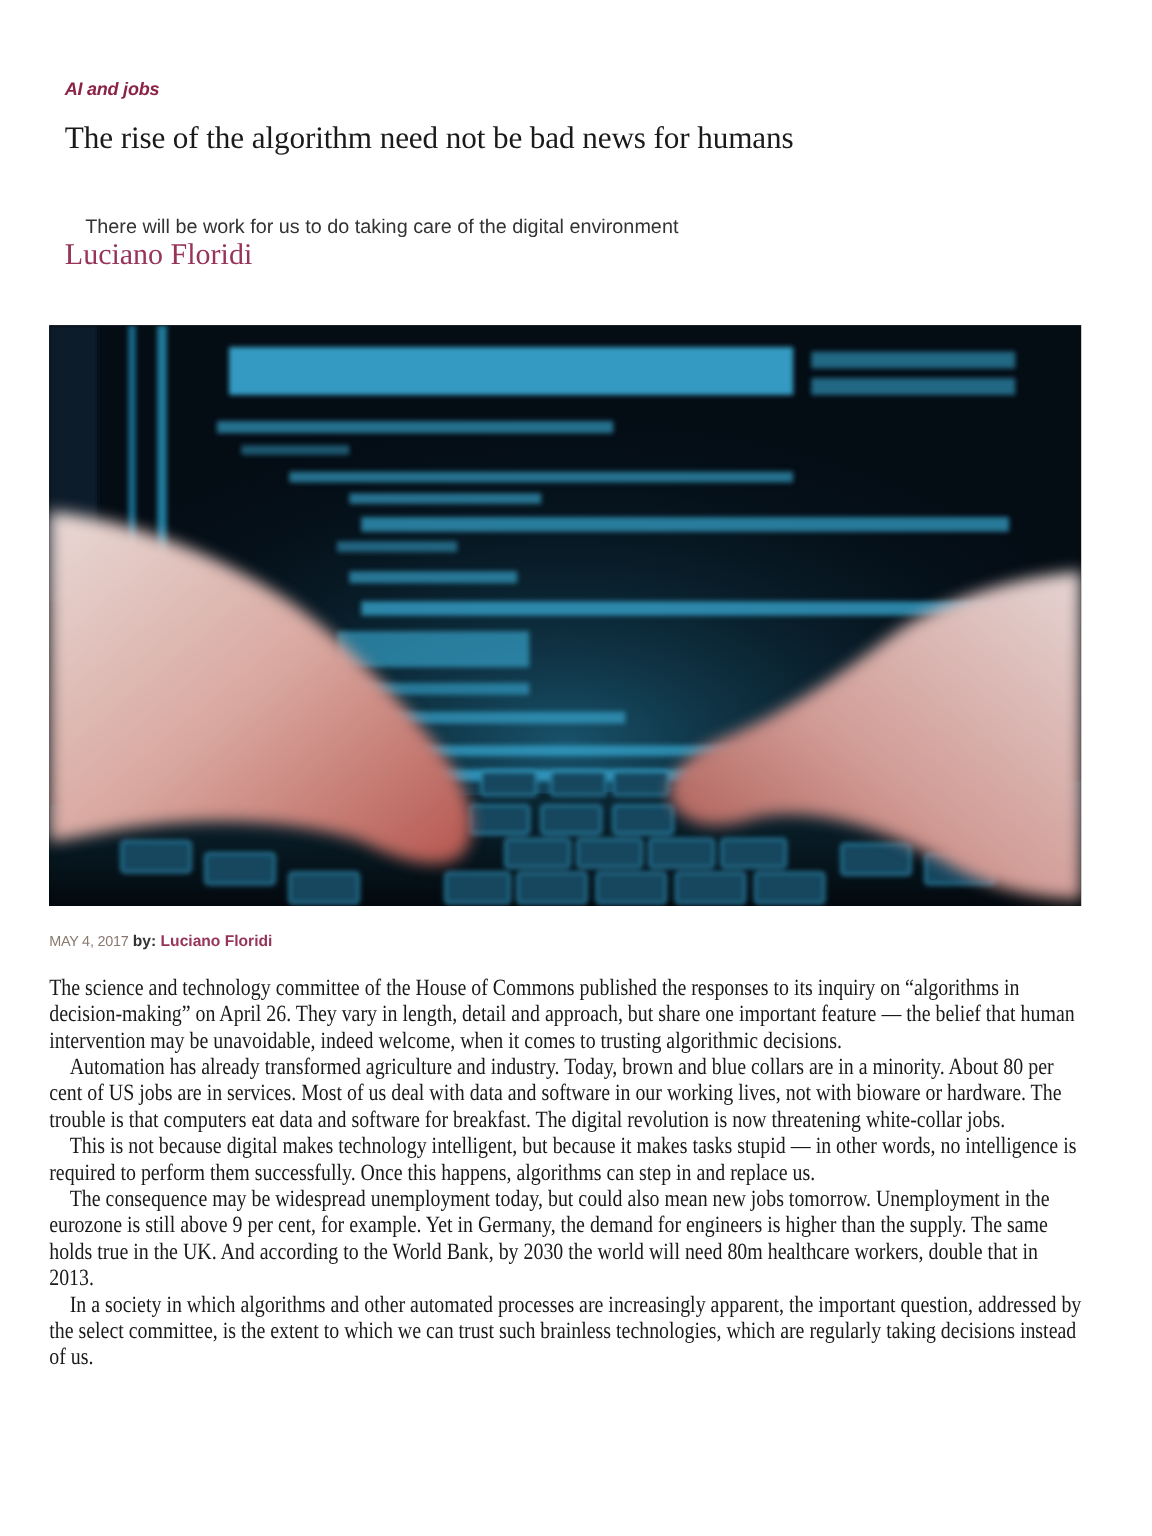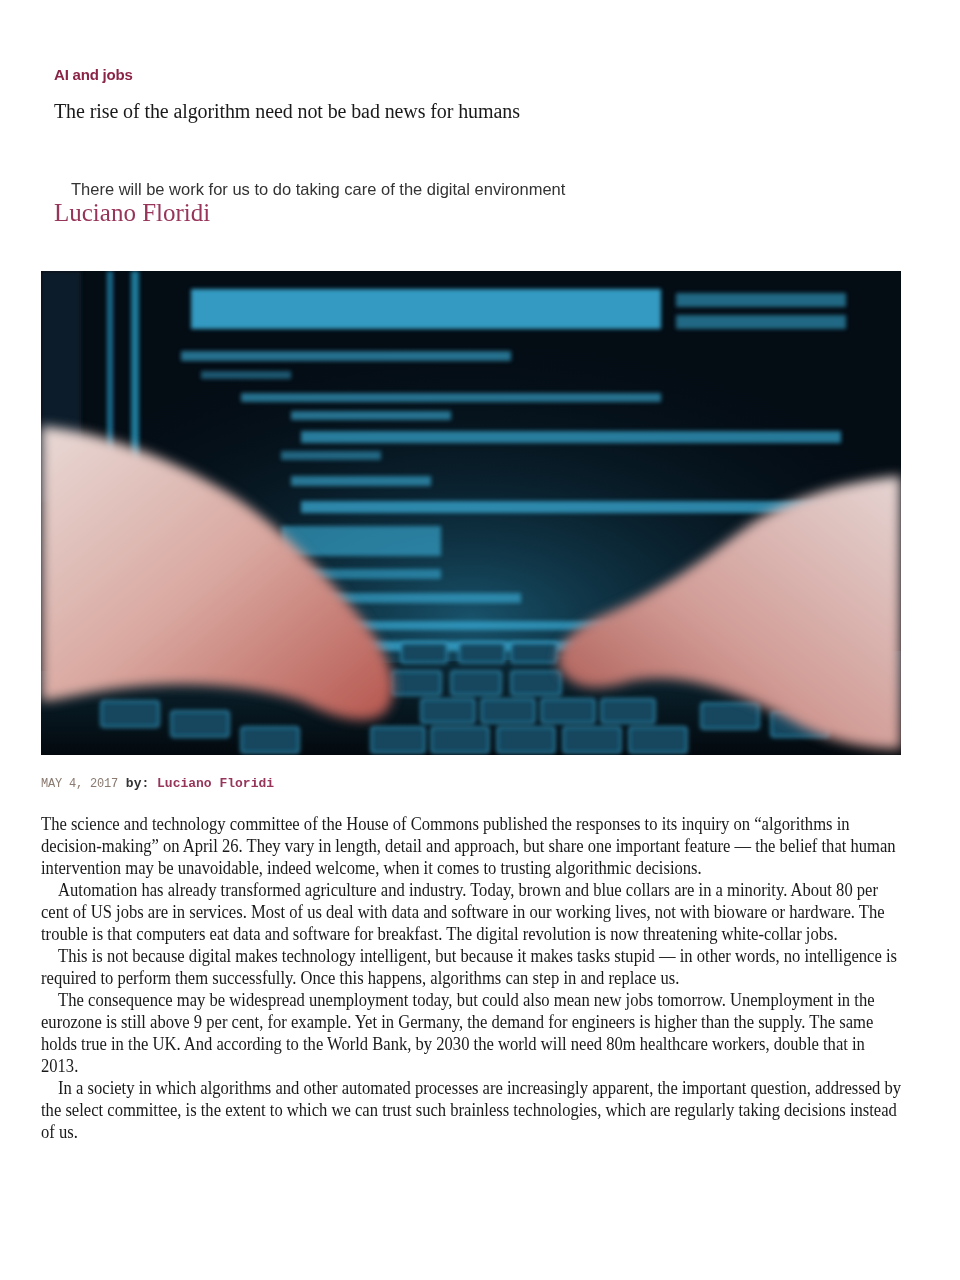--- a/index.html
+++ b/index.html
@@ -1,43 +1,44 @@
 <!DOCTYPE html>
 <html><head>
   <meta charset="utf-8">
   <style>
     html, body { margin: 0; padding: 0; background: #ffffff; }
     body { width: 960px; height: 1280px; position: relative; overflow: hidden; }
     .section-label {
       position: absolute; left: 54px; top: 66px;
       font-family: "Liberation Sans", sans-serif; font-size: 15px; font-weight: bold;
       letter-spacing: -0.2px;
+      font-style: italic;
     }
     .headline {
       position: absolute; left: 54px; top: 100px; margin: 0;
-      font-family: "Liberation Serif", serif; font-weight: normal; font-size: 20px;
+      font-family: "Liberation Serif", serif; font-weight: normal; font-size: 26px;
       color: #1a1a1a; letter-spacing: -0.1px; white-space: nowrap;
     }
     .standfirst {
       position: absolute; left: 54px; top: 163px; margin: 17px;
       font-family: "Liberation Sans", sans-serif; font-size: 16.5px; color: #333333;
       white-space: nowrap;
     }
     .byline-name {
       position: absolute; left: 54px; top: 199px;
       font-family: "Liberation Serif", serif; font-size: 25px; white-space: nowrap;
     }
     .hero {
       position: absolute; left: 41px; top: 271px; width: 860px; height: 484px;
       overflow: hidden; background: #050b12;
     }
     .hero svg { display: block; }
     .meta {
       position: absolute; left: 41px; top: 776px;
-      font-family: Liberation Mono, monospace; font-size: 13px; white-space: nowrap;
+      font-family: Liberation Sans, sans-serif; font-size: 13px; white-space: nowrap;
     }
     .meta .date { color: #8a7a70; text-transform: uppercase; font-size: 12px; letter-spacing: -0.2px; }
     .meta .by { color: #333; font-weight: bold; }
     .meta .author { font-weight: bold; }
     .body {
       position: absolute; left: 41px; top: 813px; width: 1010px;
       transform: scaleX(0.855); transform-origin: 0 0;
       font-family: "Liberation Serif", serif; font-size: 19.4px; line-height: 22px;
       color: #1a1a1a;
     }

